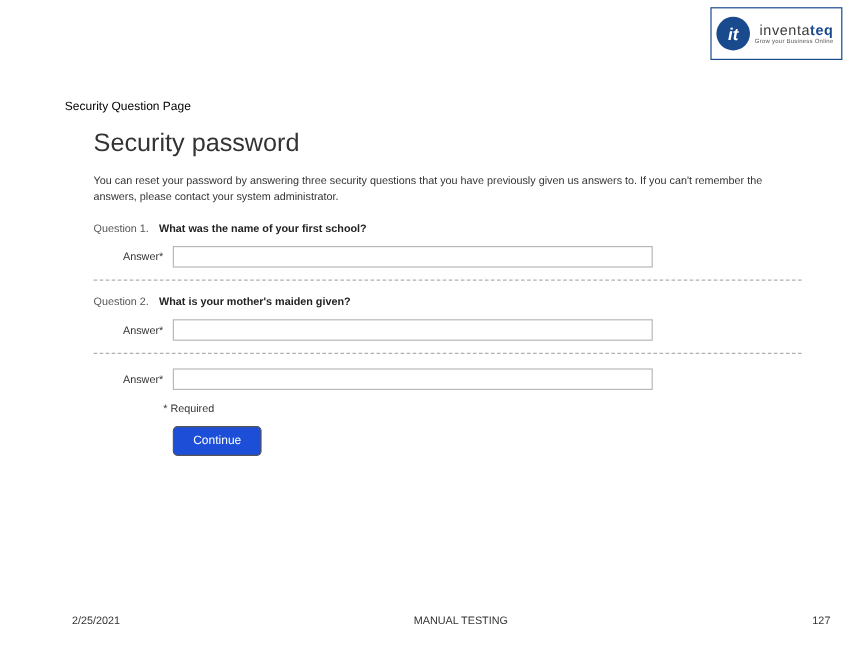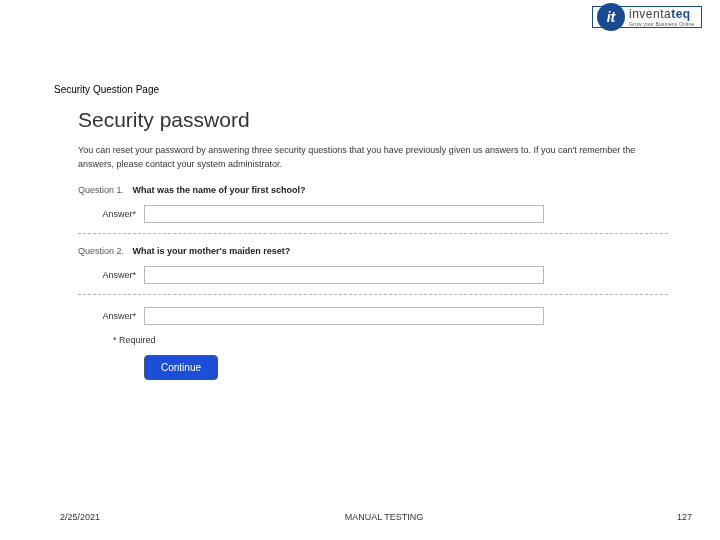--- a/index.html
+++ b/index.html
@@ -1,20 +1,21 @@
 <!DOCTYPE html>
 <html><head>
 <meta charset="utf-8">
 <style>
   * { box-sizing: border-box; margin: 0; padding: 0; }
   html, body { width: 720px; height: 540px; background: #fff; font-family: Arial, Helvetica, sans-serif; color: #111; position: relative; }
   .logo-box {
-    position: absolute; top: 6px; right: 18px; width: 110px; height: 22px;
+    position: absolute; top: 6px; right: 18px; width: 110px; height: 44px;
     border: 1px solid #1a4a8e; background: #fff; display: flex; align-items: center;
     padding: 2px 4px;
+    text-align: right;
   }
   .logo-circle {
     width: 28px; height: 28px; border-radius: 50%; background: #1a4a8e; position: relative;
     display: flex; align-items: center; justify-content: center; flex: 0 0 28px;
   }
   .logo-circle span { color: #fff; font-weight: bold; font-size: 14px; font-style: italic; }
   .logo-text { margin-left: 4px; }
   .logo-text .brand { font-size: 12px; color: #3a3a3a; letter-spacing: 0.5px; }
   .logo-text .brand .accent { color: #1a4a8e; font-weight: bold; }
   .logo-text .tag { font-size: 5px; color: #555; letter-spacing: 0.2px; }
@@ -35,21 +36,21 @@
   .q-line .q-text { font-weight: bold; color: #222; }
   .ans-row { display: flex; align-items: center; margin-bottom: 10px; }
   .ans-label { width: 66px; text-align: right; font-size: 9px; color: #333; padding-right: 8px; }
   .ans-input {
     flex: 0 0 400px; height: 18px; border: 1px solid #b8b8b8; background: #fff;
   }
   .divider {
     border: none; border-top: 1px dashed #b0b0b0; margin: 6px 0 12px 0;
   }
 
-  .req { margin-left: 35px; font-size: 9px; color: #333; margin-top: 2px; margin-bottom: 10px; }
+  .req { margin-left: 58px; font-size: 9px; color: #333; margin-top: 2px; margin-bottom: 10px; }
 
   .continue-btn {
     margin-left: 66px; display: inline-block; background: #1d4ed8; color: #fff;
     font-size: 10px; padding: 6px 16px; border-radius: 4px; border: 1px solid #555;
     cursor: pointer;
   }
 
   .footer {
     position: absolute; left: 0; right: 0; bottom: 18px; display: flex;
     justify-content: space-between; align-items: flex-start; padding: 0 28px 0 60px;
@@ -90,21 +91,21 @@
       <div class="ans-label">Answer*</div>
       <input class="ans-input" type="text" value="" style="">
     </div>
   </div>
   <hr class="divider">
 
   
   <div class="q-block">
     <div class="q-line">
       <span class="q-label">Question 2.</span>
-      <span class="q-text">What is your mother's maiden reset?</span>
+      <span class="q-text">What is your mother's maiden given?</span>
     </div>
     <div class="ans-row">
       <div class="ans-label">Answer*</div>
       <input class="ans-input" type="text" value="" style="">
     </div>
   </div>
   <hr class="divider">
 
   
   <div class="q-block">

